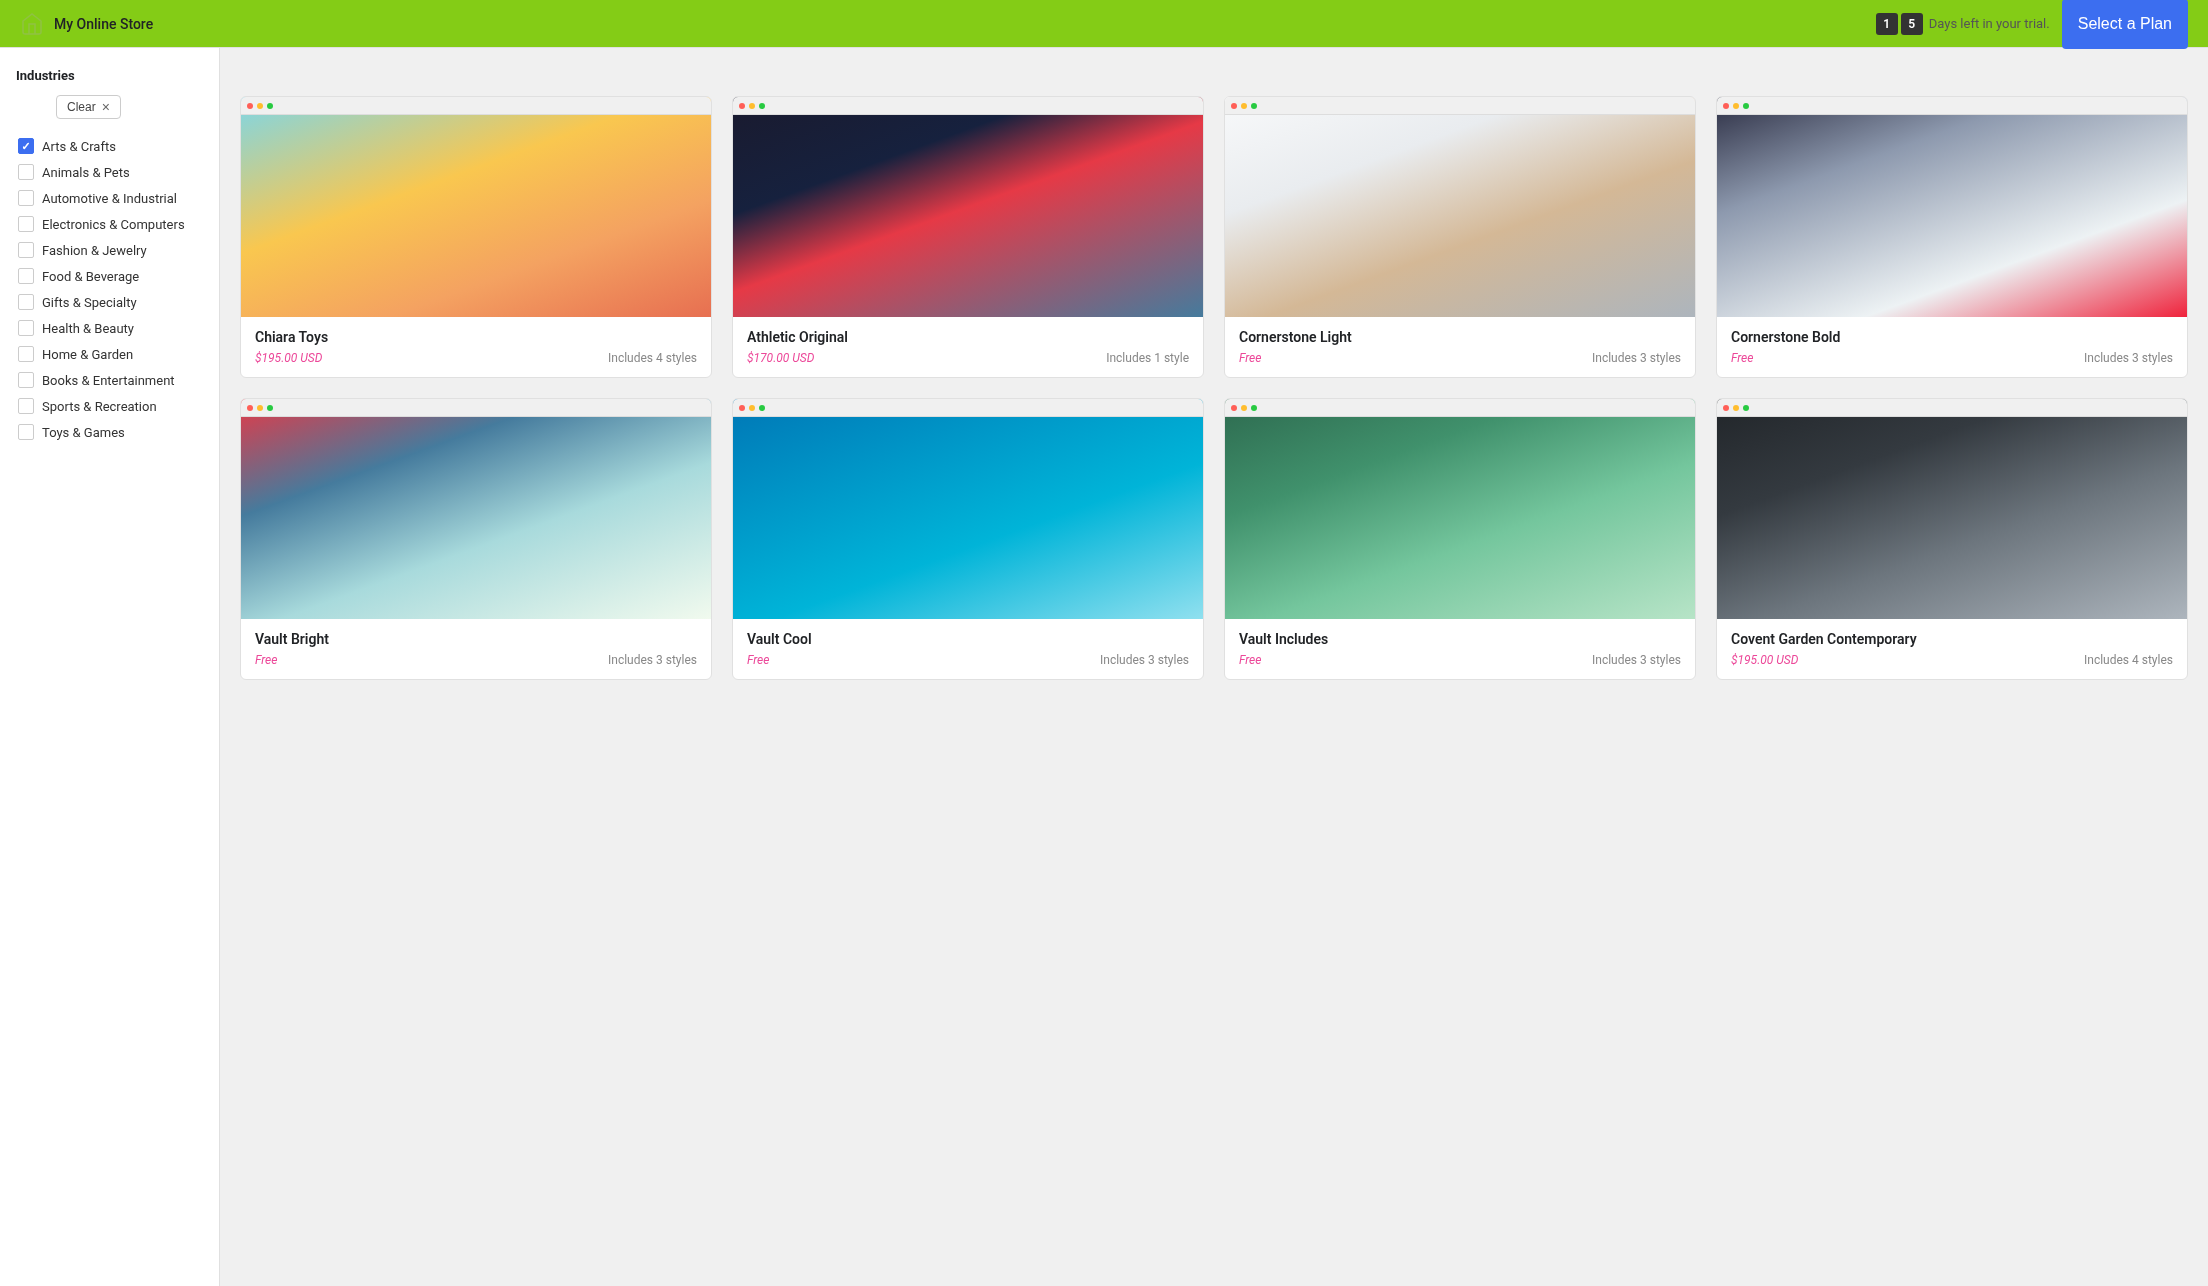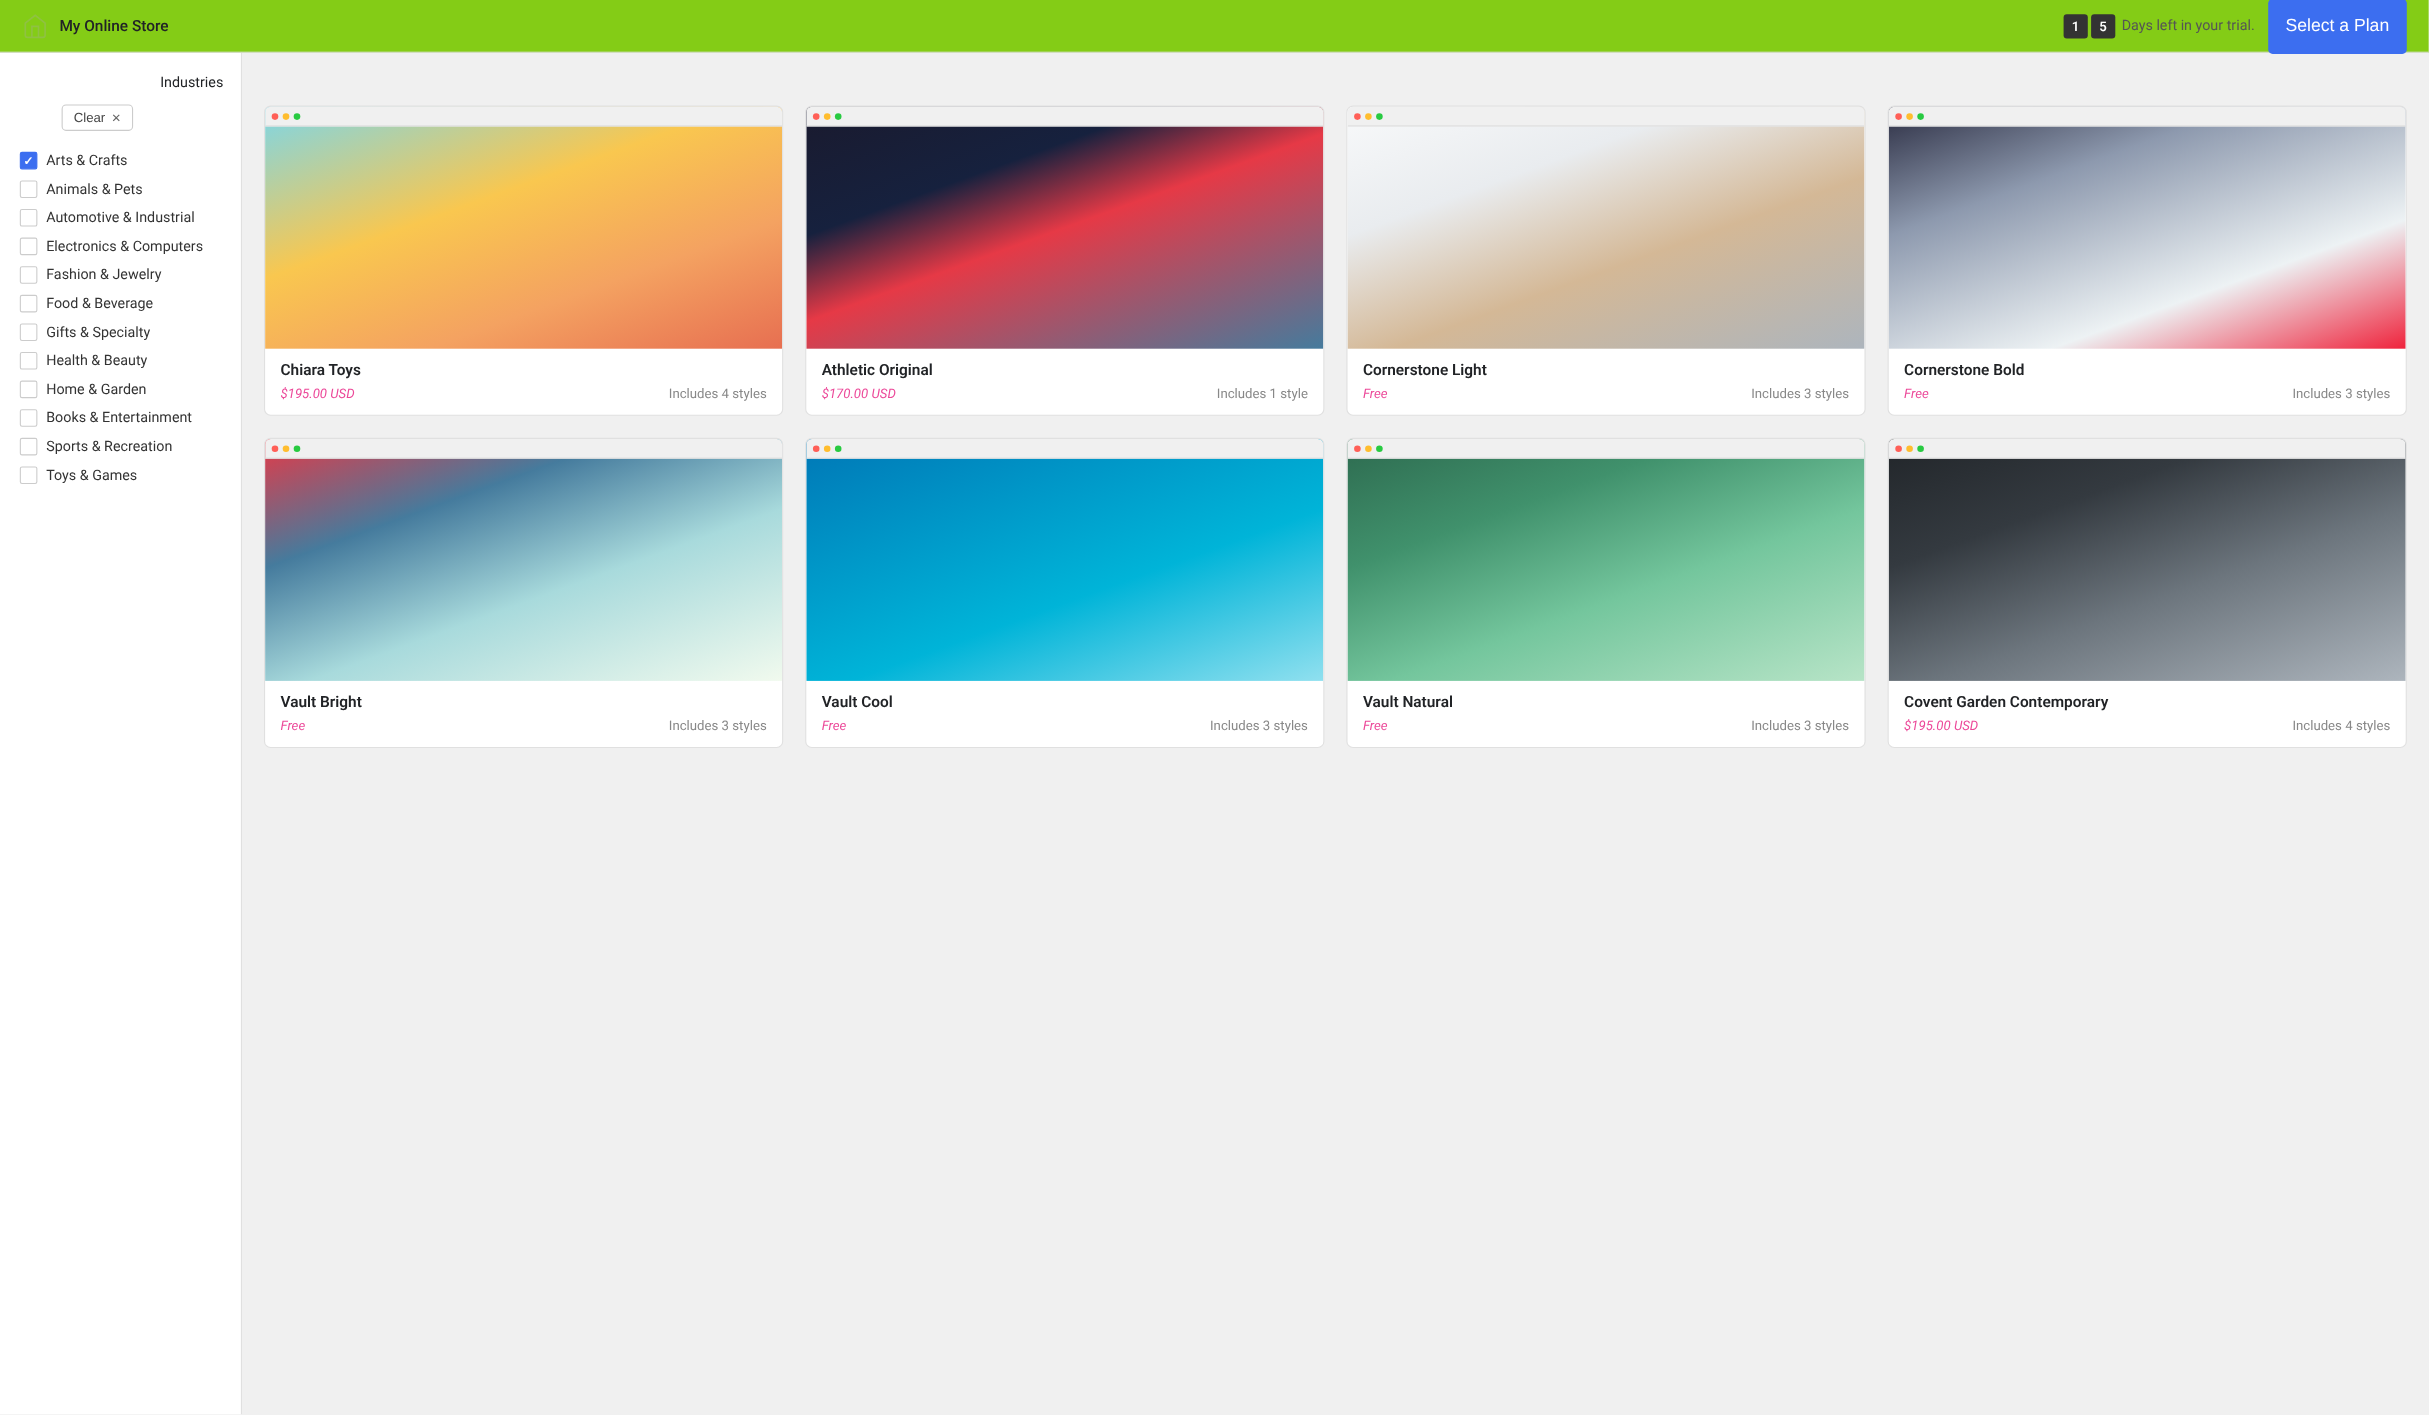--- a/index.html
+++ b/index.html
@@ -87,24 +87,23 @@
     
     .sidebar {
       width: 220px;
       background: #fff;
       border-right: 1px solid #e0e0e0;
       padding: 20px 16px;
       flex-shrink: 0;
     }
     .sidebar-title {
       font-size: 13px;
-      font-weight: 400;
+      font-weight: 700;
       color: #212326;
       margin-bottom: 12px;
-      text-align: right;
     }
     .clear-btn {
       display: flex;
       align-items: flex-end;
       gap: 6px;
       border: 1px solid #ccc;
       border-radius: 4px;
       padding: 4px 10px;
       font-size: 12px;
       color: #444;
@@ -432,21 +431,21 @@
         <div class="theme-card">
     <div class="theme-thumbnail thumb-vault-natural">
       <div class="mini-browser">
         <div class="mini-dot dot-r"></div>
         <div class="mini-dot dot-y"></div>
         <div class="mini-dot dot-g"></div>
       </div>
       <div class="thumb-content"></div>
     </div>
     <div class="theme-info">
-      <div class="theme-name">Vault Natural</div>
+      <div class="theme-name">Vault Includes</div>
       <div class="theme-meta">
         <span class="theme-price">Free</span>
         <span class="theme-styles">Includes 3 styles</span>
       </div>
     </div>
   </div>
         <div class="theme-card">
     <div class="theme-thumbnail thumb-covent">
       <div class="mini-browser">
         <div class="mini-dot dot-r"></div>

